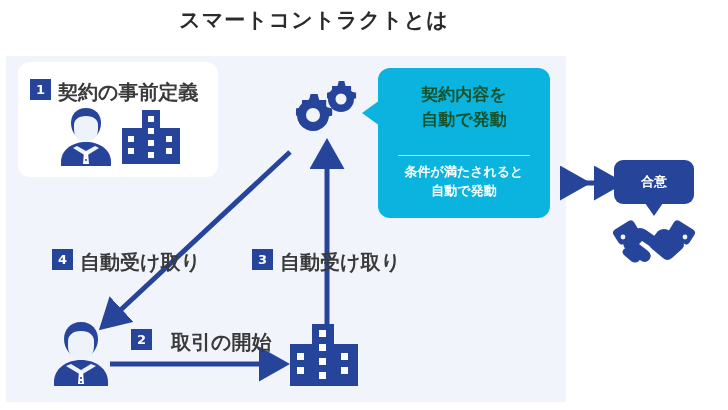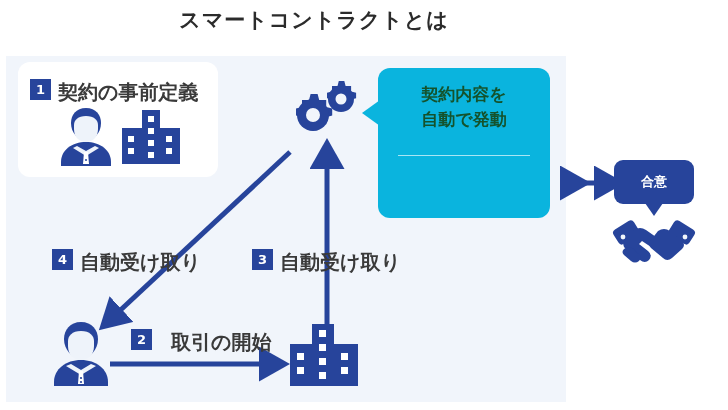--- a/index.html
+++ b/index.html
@@ -167,20 +167,24 @@
     </svg>
   </div>
 
   <div class="callout-tail"></div>
   <div class="callout">
     <div class="callout-main">
       <div>契約内容を</div>
       <div>自動で発動</div>
     </div>
     <div class="callout-rule"></div>
+    <div class="callout-sub">
+      <div>条件が満たされると</div>
+      <div>自動で発動</div>
+    </div>
   </div>
 
   <div class="agree">
     <span>合意</span>
   </div>
   <div class="agree-tail"></div>
 
   <div class="icon hands">
     <svg viewBox="0 0 84 56" xmlns="http://www.w3.org/2000/svg">
       <g fill="#27449b">

